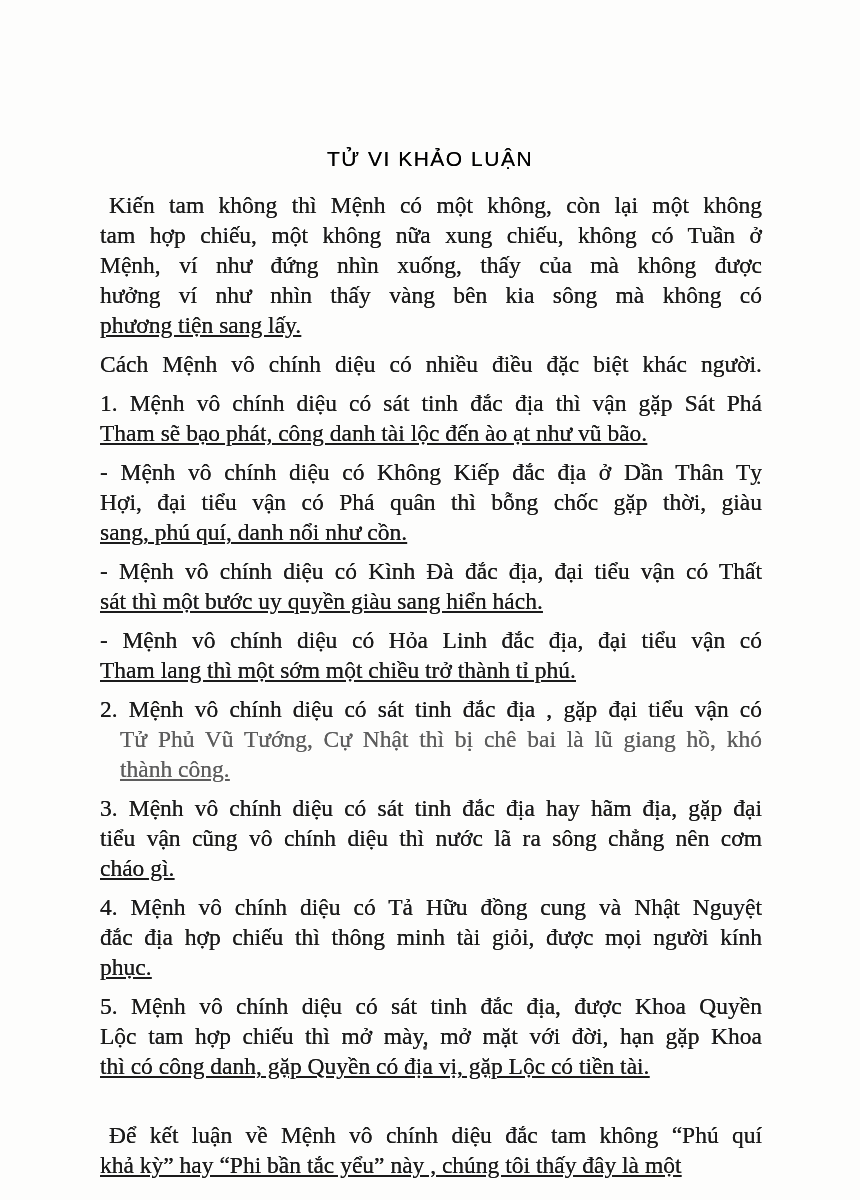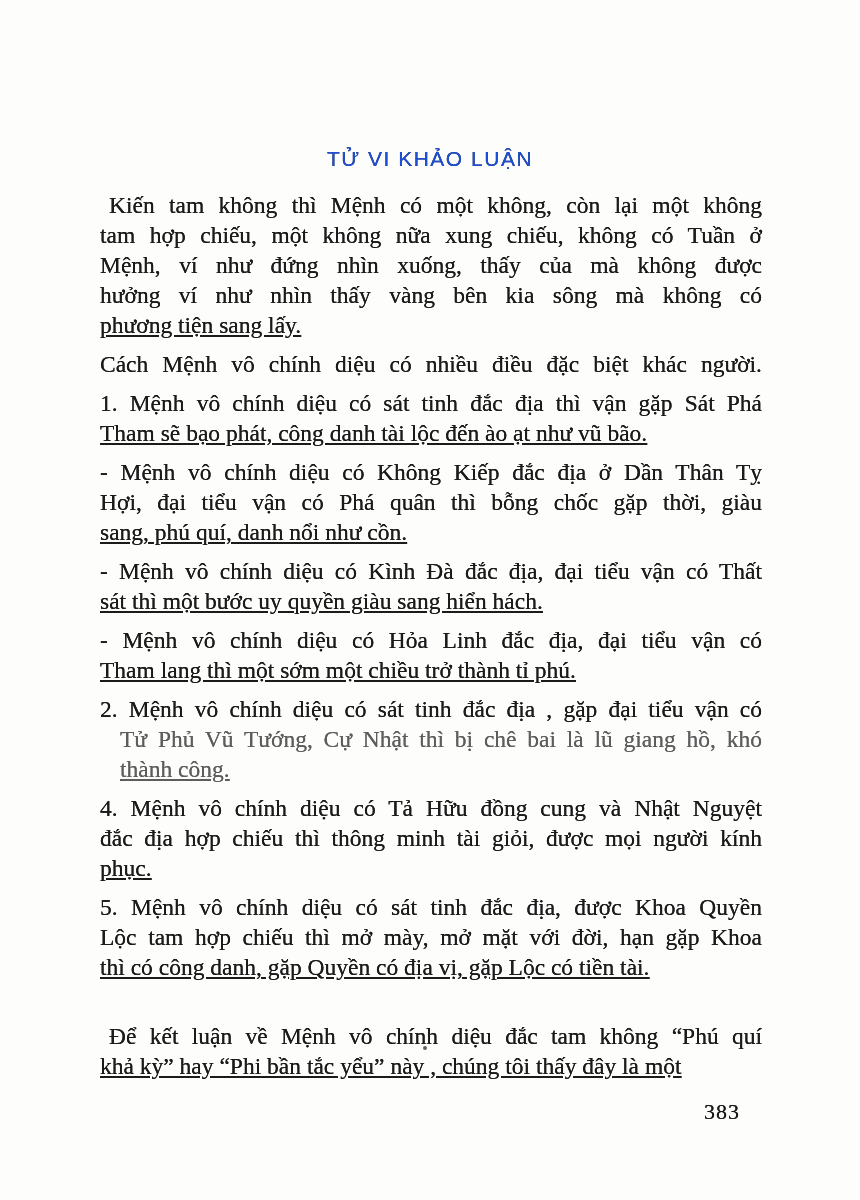--- a/index.html
+++ b/index.html
@@ -22,21 +22,21 @@
   }
   .page-heading {
     margin: 0;
     padding-top: 146px;
     text-align: center;
     font-family: "Liberation Sans", sans-serif;
     font-weight: normal;
     font-size: 21px;
     line-height: 25px;
     letter-spacing: 1.5px;
-    color: #1d4ed8;
+    color: #000000;
     text-shadow: 0 0 0.4px #222;
   }
   .text-block {
     width: 662px;
     margin: 19px 0 0 100px;
     font-size: 23.5px;
     line-height: 30px;
     text-shadow: 0 0 0.5px #1b1b1b;
   }
   p.para {
@@ -123,20 +123,25 @@
       <span class="line">- Mệnh vô chính diệu có Hỏa Linh đắc địa, đại tiểu vận có</span>
       <span class="line end">Tham lang thì một sớm một chiều trở thành tỉ phú.</span>
     </p>
 
     <p class="para">
       <span class="line">2. Mệnh vô chính diệu có sát tinh đắc địa , gặp đại tiểu vận có</span>
       <span class="line faded">Tử Phủ Vũ Tướng, Cự Nhật thì bị chê bai là lũ giang hồ, khó</span>
       <span class="line end faded">thành công.</span>
     </p>
 
+    <p class="para">
+      <span class="line">3. Mệnh vô chính diệu có sát tinh đắc địa hay hãm địa, gặp đại</span>
+      <span class="line">tiểu vận cũng vô chính diệu thì nước lã ra sông chẳng nên cơm</span>
+      <span class="line end">cháo gì.</span>
+    </p>
 
     <p class="para">
       <span class="line">4. Mệnh vô chính diệu có Tả Hữu đồng cung và Nhật Nguyệt</span>
       <span class="line">đắc địa hợp chiếu thì thông minh tài giỏi, được mọi người kính</span>
       <span class="line end">phục.</span>
     </p>
 
     <p class="para">
       <span class="line">5. Mệnh vô chính diệu có sát tinh đắc địa, được Khoa Quyền</span>
       <span class="line">Lộc tam hợp chiếu thì mở mày, mở mặt với đời, hạn gặp Khoa</span>

